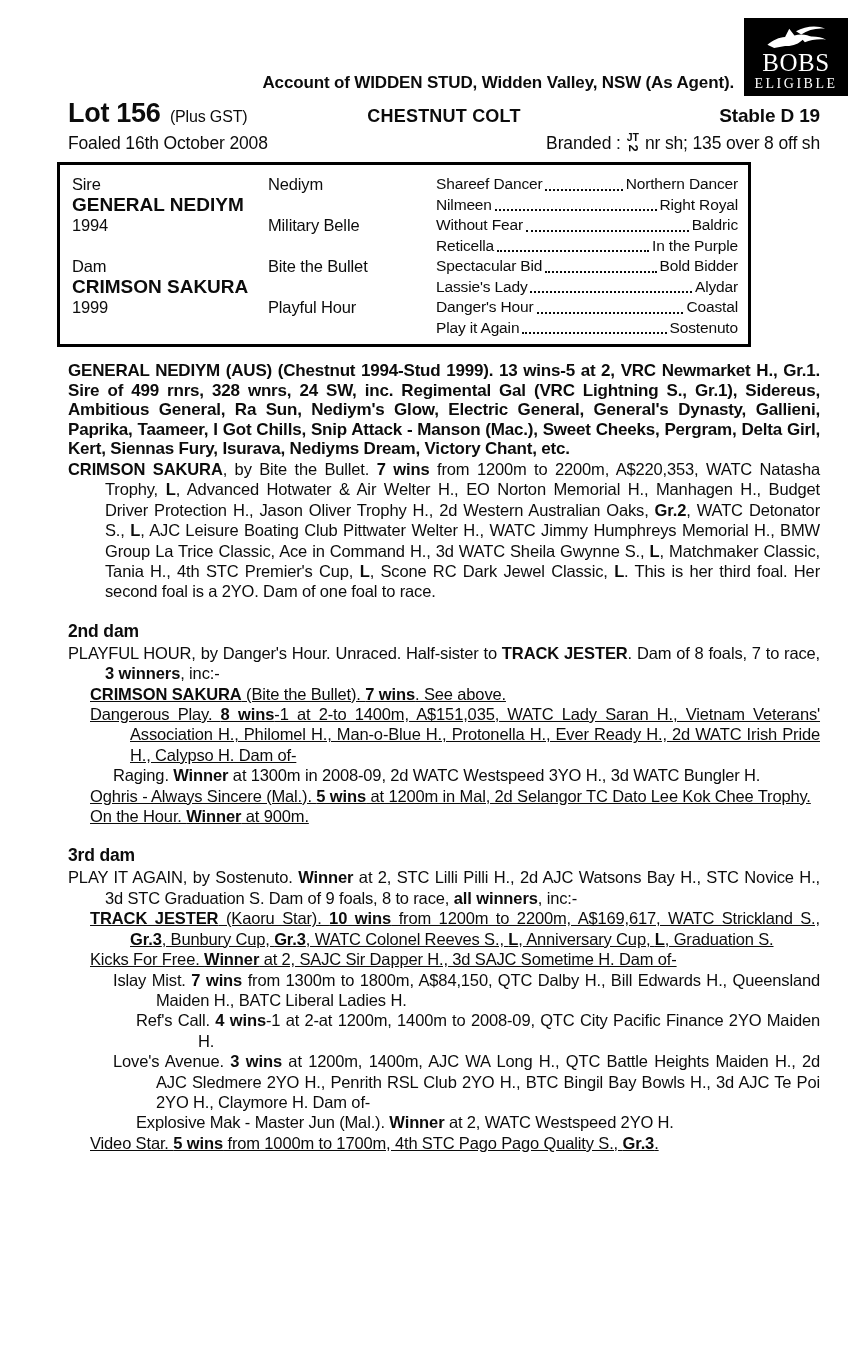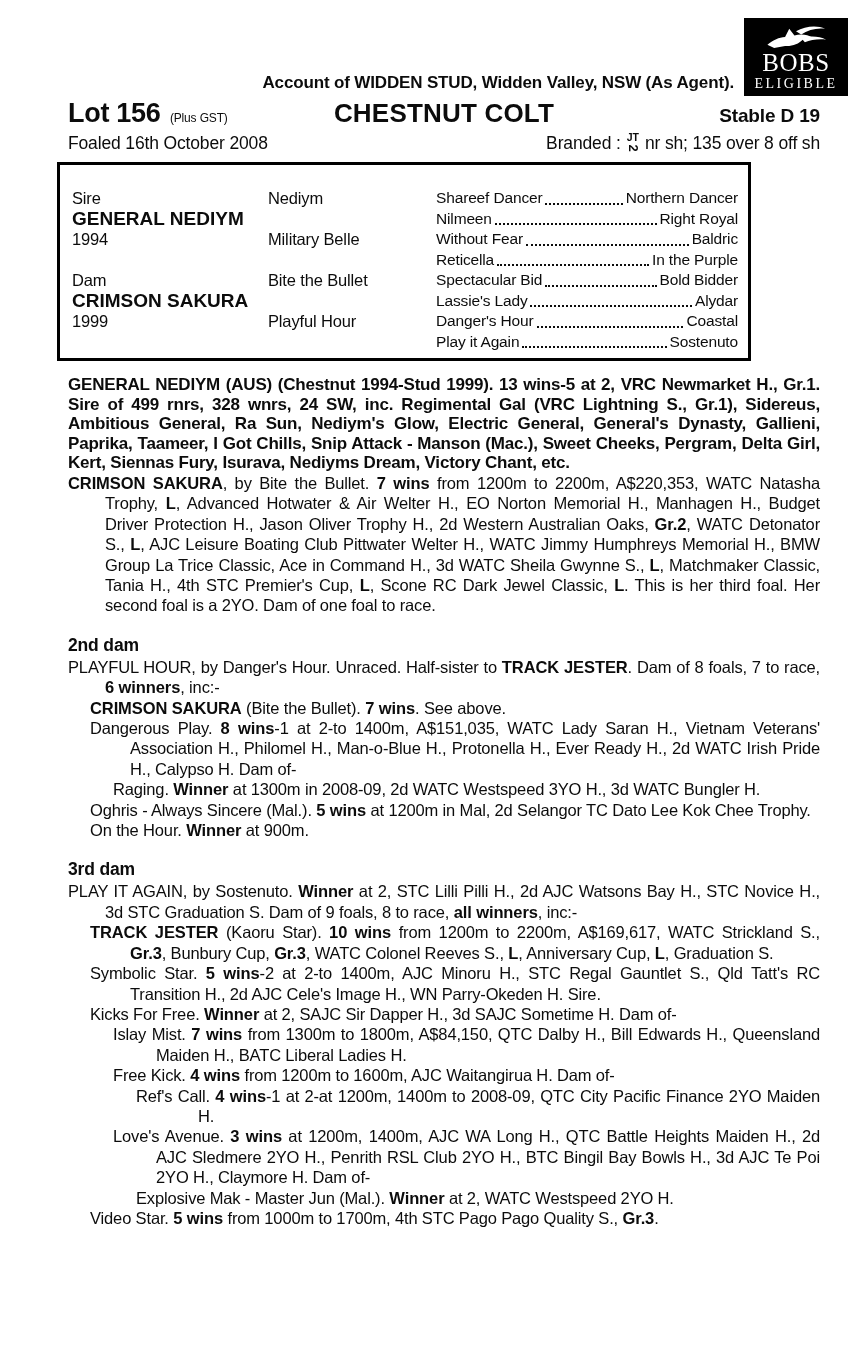--- a/index.html
+++ b/index.html
@@ -20,53 +20,53 @@
     display:flex; flex-direction:column; align-items:center; justify-content:flex-end;
     padding:5px 2px 5px; box-sizing:border-box; margin-right:-28px;
   }
   .bobs-title { font-family:"Liberation Serif", serif; font-size:25px; line-height:1; letter-spacing:0.5px; }
   .bobs-sub { font-family:"Liberation Serif", serif; font-size:14px; letter-spacing:2.5px; line-height:1; margin-top:2px; }
   .bobs svg { display:block; margin-bottom:1px; }
 
   .lot-row { display:grid; grid-template-columns:1fr auto 1fr; align-items:baseline; margin-top:2px; }
   .lot-left { justify-self:start; white-space:nowrap; }
   .lot-num { font-weight:700; font-size:27px; letter-spacing:-0.3px; }
-  .gst { font-size:12px; margin-left:5px;margin-top:36px; }
-  .horse-title { font-weight:700; font-size:26px; letter-spacing:0.2px; justify-self:center; }
+  .gst { font-size:16px; margin-left:5px;margin-top:36px; }
+  .horse-title { font-weight:700; font-size:18px; letter-spacing:0.2px; justify-self:center; }
   .stable { font-weight:700; font-size:19px; justify-self:end; }
 
   .foaled-row { display:flex; justify-content:space-between; align-items:flex-end; margin-top:4px; font-size:17.5px; }
   .branded { display:flex; align-items:flex-end; gap:5px; }
   .brand-mark { display:inline-flex; flex-direction:column; align-items:center; margin:0 1px; }
   .bm-top { font-size:10.5px; font-weight:700; line-height:9px; letter-spacing:0; }
   .bm-bottom { font-size:13px; font-weight:700; line-height:12px; transform:rotate(90deg); }
 
   
   .ped-box {
     border:3px solid #000; margin:8px 0 0 -11px; width:694px;
-    padding:23px 10px 6px 12px; box-sizing:border-box;
+    padding:9px 10px 6px 12px; box-sizing:border-box;
   }
   .ped-row { display:grid; grid-template-columns:196px 168px 1fr; }
   .pline { height:20.5px; line-height:20.5px; white-space:nowrap; }
   .pname { font-weight:700; font-size:19px; letter-spacing:0; }
   .pcol3 { font-size:15.5px; }
   .leader { display:flex; }
   .dots { flex:1 1 auto; position:relative; min-width:12px; }
   .dots::after { content:""; position:absolute; left:3px; right:3px; bottom:4px; border-bottom:2px dotted #0c0c0c; }
 
   
   .sire-para {
     margin:14px 0 0; font-weight:700; text-align:justify;
     font-size:17px; line-height:19.6px; letter-spacing:-0.2px;
   }
   .section-heading { font-weight:700; font-size:17.5px; margin:19px 0 1px; }
   .entry { margin:0; text-align:justify; line-height:20.4px; }
   .entry b { letter-spacing:-0.1px; }
   .i0 { padding-left:37px; text-indent:-37px; }
-  .i1 { padding-left:62px; text-indent:-40px; }
+  .i1 { padding-left:62px; text-indent:-40px;text-decoration:underline; }
   .i2 { padding-left:88px; text-indent:-43px; }
   .i3 { padding-left:130px; text-indent:-62px; }
 </style>
 </head>
 <body>
 
 <div class="page">
 
   <div class="top-row">
     <div class="account">Account of WIDDEN STUD, Widden Valley, NSW (As Agent).</div>
@@ -178,32 +178,30 @@
       </div>
     </div>
 
   </div>
 
   <p class="sire-para"><b>GENERAL NEDIYM (AUS) (Chestnut 1994-Stud 1999). 13 wins-5 at 2, VRC Newmarket H., Gr.1. Sire of 499 rnrs, 328 wnrs, 24 SW, inc. Regimental Gal (VRC Lightning S., Gr.1), Sidereus, Ambitious General, Ra Sun, Nediym's Glow, Electric General, General's Dynasty, Gallieni, Paprika, Taameer, I Got Chills, Snip Attack - Manson (Mac.), Sweet Cheeks, Pergram, Delta Girl, Kert, Siennas Fury, Isurava, Nediyms Dream, Victory Chant, etc.</b></p>
 
   <div id="sections">
       <p class="entry i0"><b>CRIMSON SAKURA</b>, by Bite the Bullet. <b>7 wins</b> from 1200m to 2200m, A$220,353, WATC Natasha Trophy, <b>L</b>, Advanced Hotwater &amp; Air Welter H., EO Norton Memorial H., Manhagen H., Budget Driver Protection H., Jason Oliver Trophy H., 2d Western Australian Oaks, <b>Gr.2</b>, WATC Detonator S., <b>L</b>, AJC Leisure Boating Club Pittwater Welter H., WATC Jimmy Humphreys Memorial H., BMW Group La Trice Classic, Ace in Command H., 3d WATC Sheila Gwynne S., <b>L</b>, Matchmaker Classic, Tania H., 4th STC Premier's Cup, <b>L</b>, Scone RC Dark Jewel Classic, <b>L</b>. This is her third foal. Her second foal is a 2YO. Dam of one foal to race.</p>
       <div class="section-heading">2nd dam</div>
-      <p class="entry i0">PLAYFUL HOUR, by Danger's Hour. Unraced. Half-sister to <b>TRACK JESTER</b>. Dam of 8 foals, 7 to race, <b>6 winners</b>, inc:-</p>
+      <p class="entry i0">PLAYFUL HOUR, by Danger's Hour. Unraced. Half-sister to <b>TRACK JESTER</b>. Dam of 8 foals, 7 to race, <b>3 winners</b>, inc:-</p>
       <p class="entry i1"><b>CRIMSON SAKURA</b> (Bite the Bullet). <b>7 wins</b>. See above.</p>
       <p class="entry i1">Dangerous Play. <b>8 wins</b>-1 at 2-to 1400m, A$151,035, WATC Lady Saran H., Vietnam Veterans' Association H., Philomel H., Man-o-Blue H., Protonella H., Ever Ready H., 2d WATC Irish Pride H., Calypso H. Dam of-</p>
       <p class="entry i2">Raging. <b>Winner</b> at 1300m in 2008-09, 2d WATC Westspeed 3YO H., 3d WATC Bungler H.</p>
       <p class="entry i1">Oghris - Always Sincere (Mal.). <b>5 wins</b> at 1200m in Mal, 2d Selangor TC Dato Lee Kok Chee Trophy.</p>
       <p class="entry i1">On the Hour. <b>Winner</b> at 900m.</p>
       <div class="section-heading">3rd dam</div>
       <p class="entry i0">PLAY IT AGAIN, by Sostenuto. <b>Winner</b> at 2, STC Lilli Pilli H., 2d AJC Watsons Bay H., STC Novice H., 3d STC Graduation S. Dam of 9 foals, 8 to race, <b>all winners</b>, inc:-</p>
       <p class="entry i1"><b>TRACK JESTER</b> (Kaoru Star). <b>10 wins</b> from 1200m to 2200m, A$169,617, WATC Strickland S., <b>Gr.3</b>, Bunbury Cup, <b>Gr.3</b>, WATC Colonel Reeves S., <b>L</b>, Anniversary Cup, <b>L</b>, Graduation S.</p>
-      <p class="entry i1">Symbolic Star. <b>5 wins</b>-2 at 2-to 1400m, AJC Minoru H., STC Regal Gauntlet S., Qld Tatt's RC Transition H., 2d AJC Cele's Image H., WN Parry-Okeden H. Sire.</p>
       <p class="entry i1">Kicks For Free. <b>Winner</b> at 2, SAJC Sir Dapper H., 3d SAJC Sometime H. Dam of-</p>
       <p class="entry i2">Islay Mist. <b>7 wins</b> from 1300m to 1800m, A$84,150, QTC Dalby H., Bill Edwards H., Queensland Maiden H., BATC Liberal Ladies H.</p>
-      <p class="entry i2">Free Kick. <b>4 wins</b> from 1200m to 1600m, AJC Waitangirua H. Dam of-</p>
       <p class="entry i3">Ref's Call. <b>4 wins</b>-1 at 2-at 1200m, 1400m to 2008-09, QTC City Pacific Finance 2YO Maiden H.</p>
       <p class="entry i2">Love's Avenue. <b>3 wins</b> at 1200m, 1400m, AJC WA Long H., QTC Battle Heights Maiden H., 2d AJC Sledmere 2YO H., Penrith RSL Club 2YO H., BTC Bingil Bay Bowls H., 3d AJC Te Poi 2YO H., Claymore H. Dam of-</p>
       <p class="entry i3">Explosive Mak - Master Jun (Mal.). <b>Winner</b> at 2, WATC Westspeed 2YO H.</p>
       <p class="entry i1">Video Star. <b>5 wins</b> from 1000m to 1700m, 4th STC Pago Pago Quality S., <b>Gr.3</b>.</p>
     </div>
 
 </div>
 
 </body></html>

